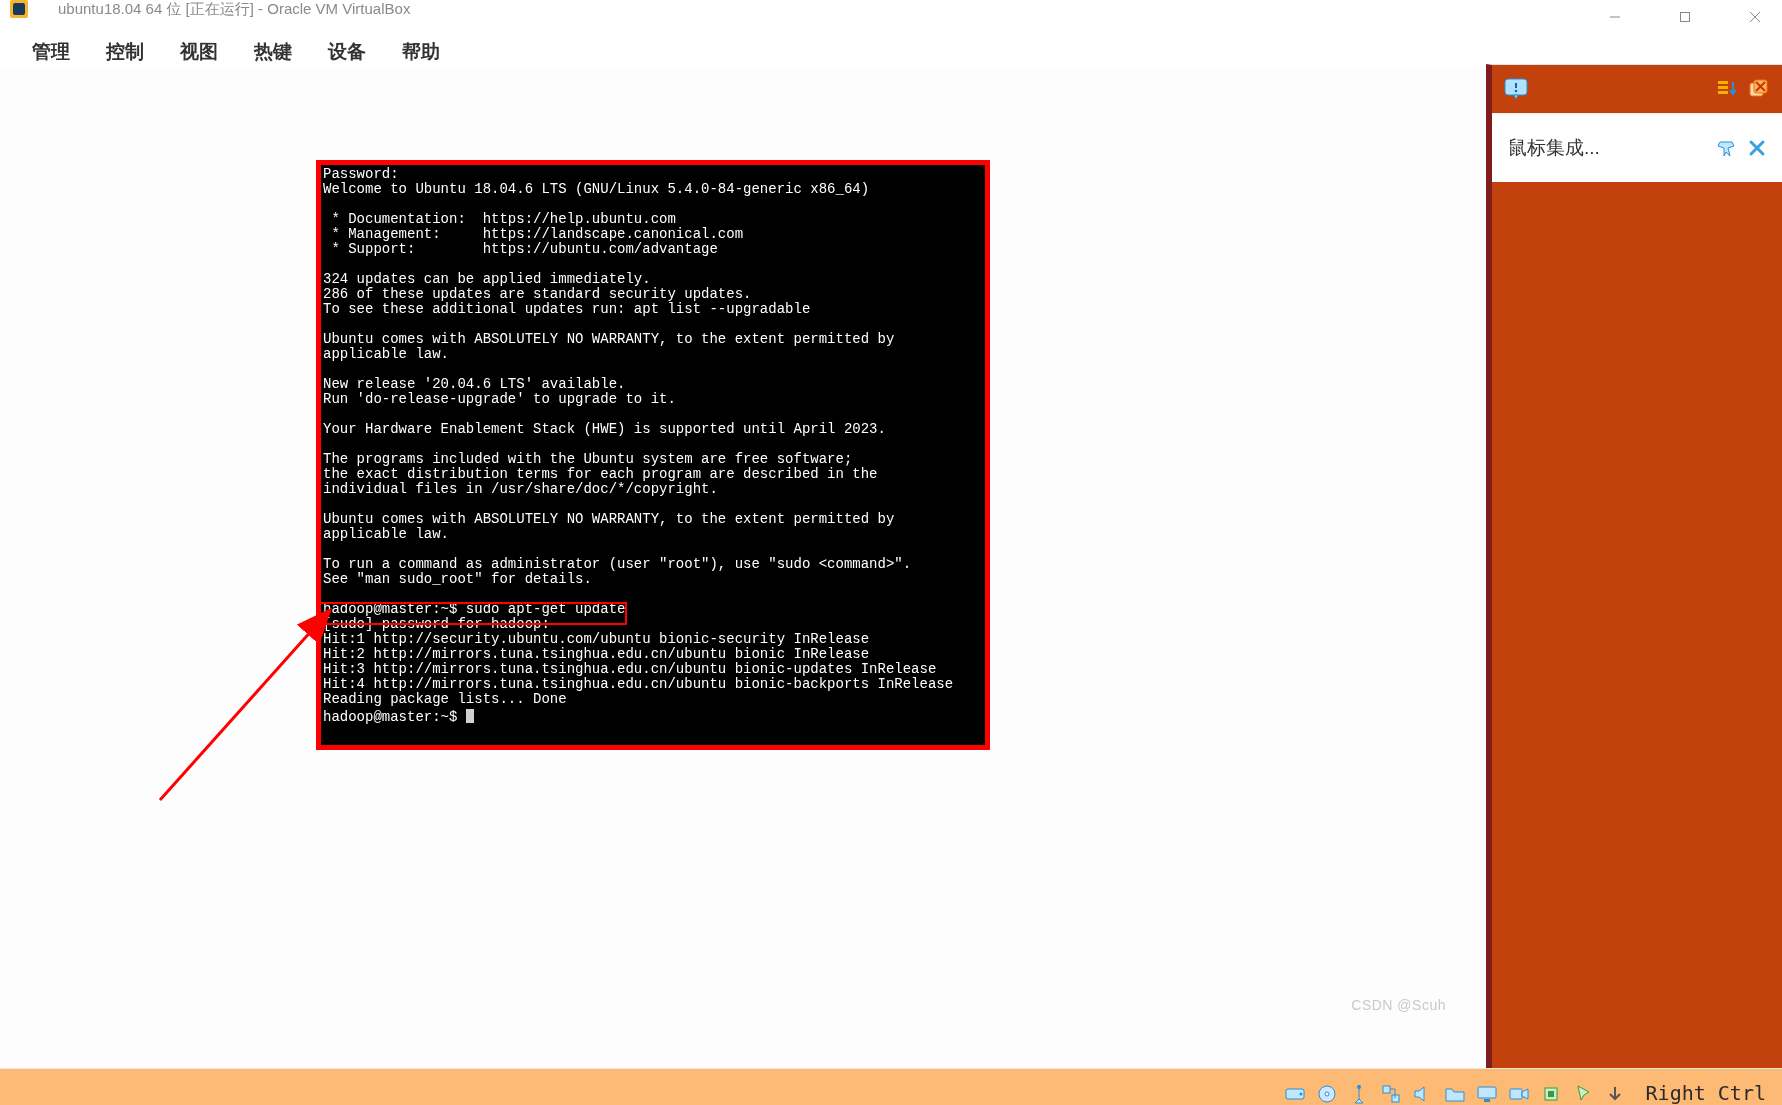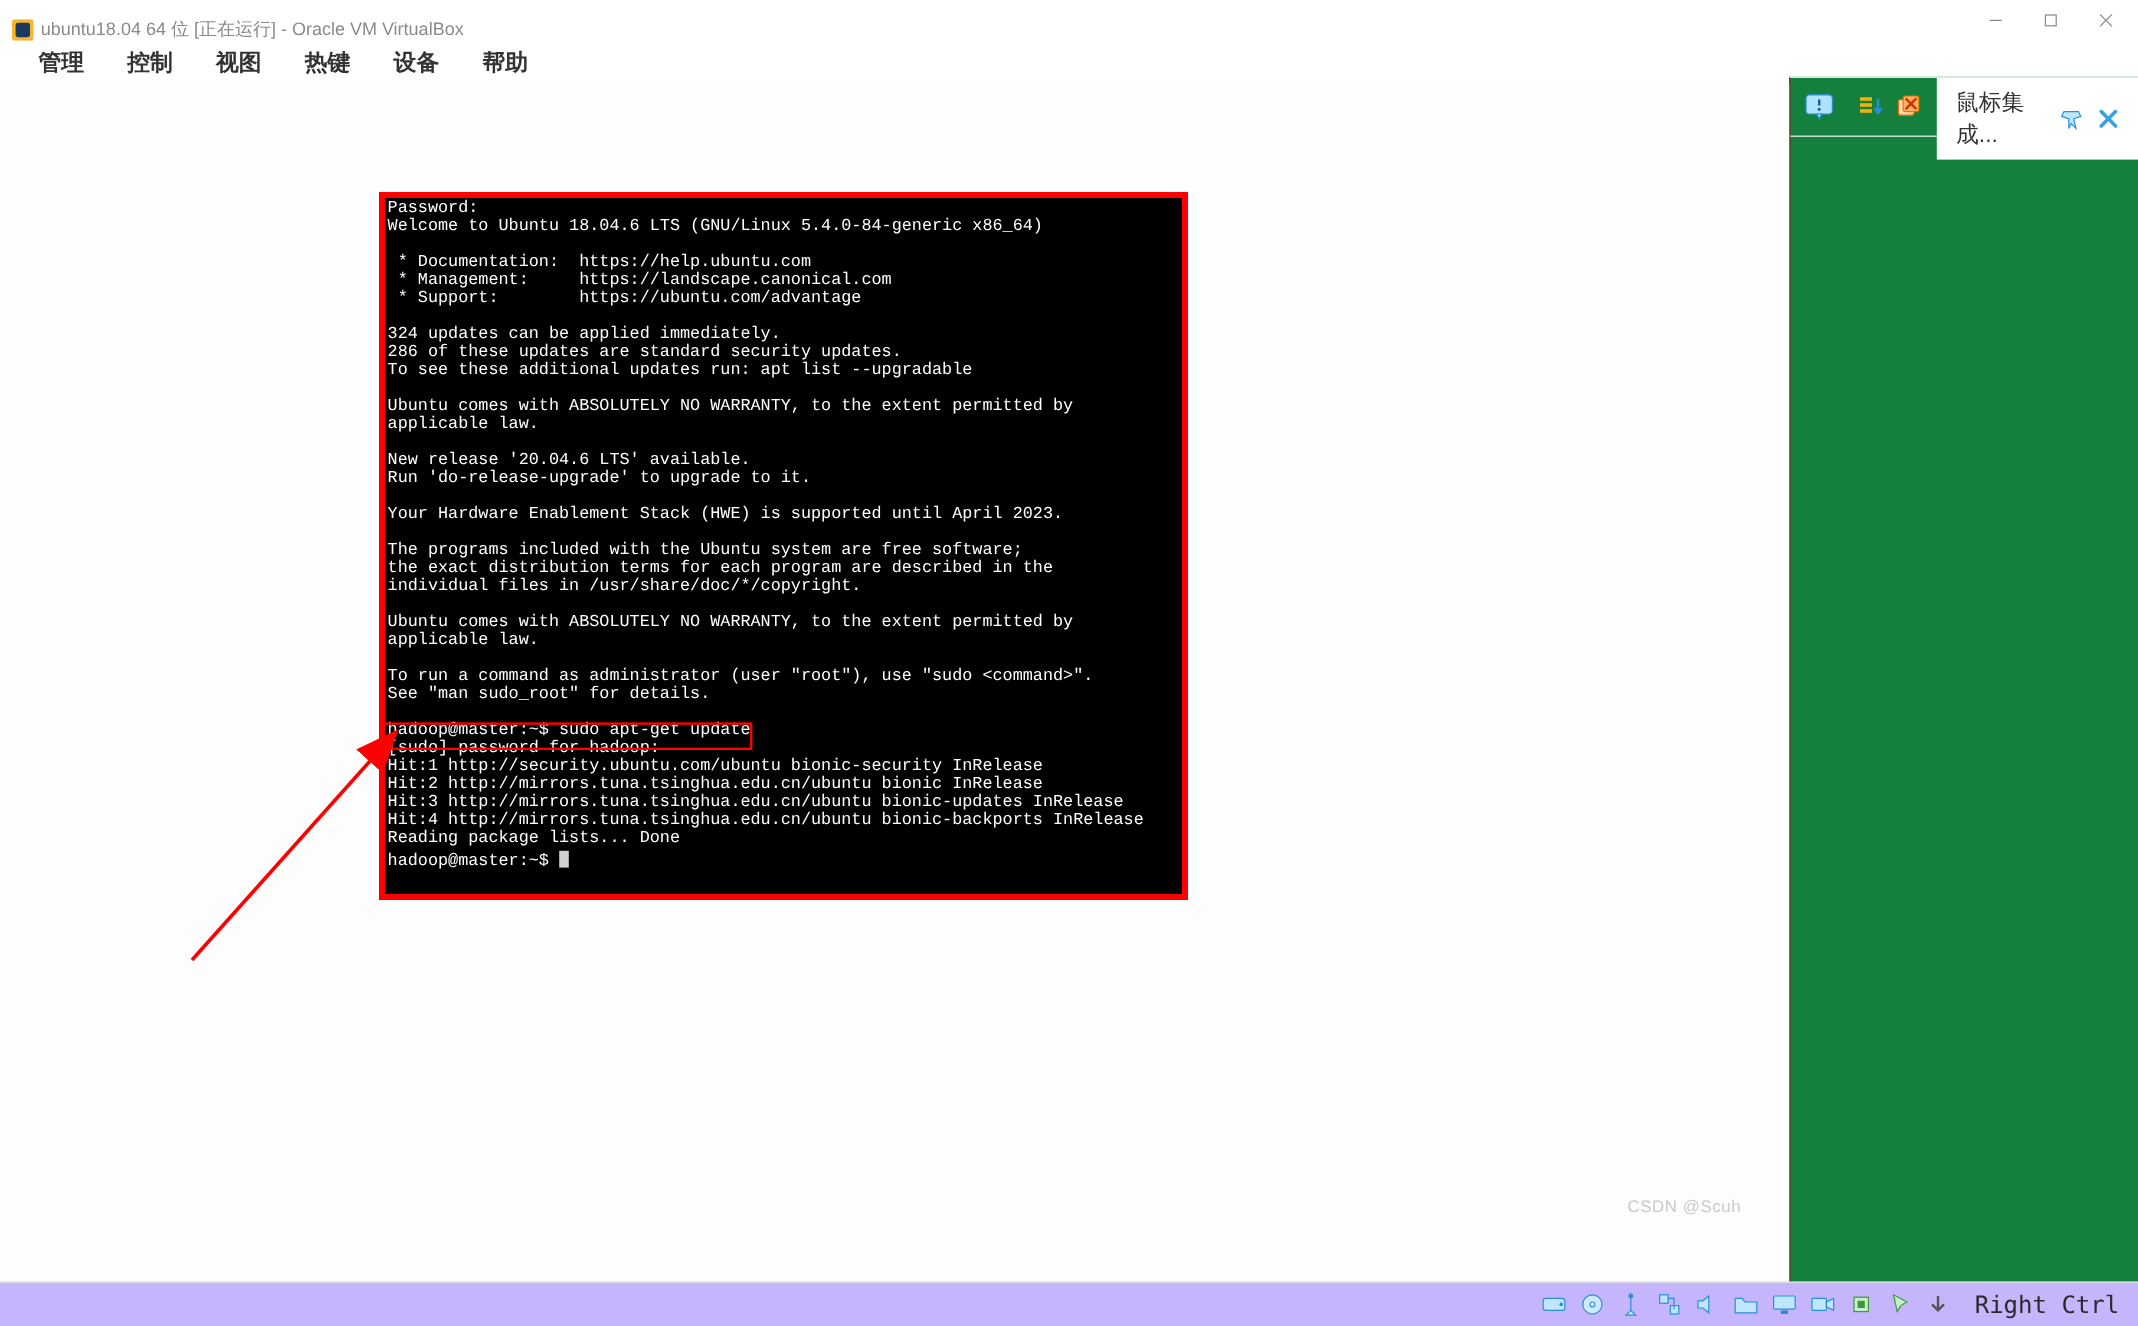--- a/index.html
+++ b/index.html
@@ -1,44 +1,44 @@
 <!DOCTYPE html>
 <html><head>
 <meta charset="utf-8">
 <style>
   html,body{margin:0;padding:0;width:1782px;height:1105px;font-family:"Segoe UI",Arial,sans-serif;background:#fdfdfd;overflow:hidden;}
   .window{position:relative;width:100%;height:100%;background:#fff;}
   
-  .titlebar{height:34px;display:flex;align-items:flex-end;padding:0 4px;background:#fff;}
+  .titlebar{height:34px;display:flex;align-items:flex-start;padding:0 4px;background:#fff;gap:24px;}
   .titlebar .app-icon{width:18px;height:18px;margin:0 6px;}
   .titlebar .title{font-size:15px;color:#8a8a8a;white-space:nowrap;}
   .titlebar .spacer{flex:1;}
   .win-btn{width:46px;height:34px;display:flex;align-items:center;justify-content:center;color:#7a7a7a;}
   .win-btn svg{width:12px;height:12px;}
   
   .menubar{height:36px;display:flex;align-items:center;padding:0 14px;background:#fff;font-size:19px;color:#333;font-weight:bold;}
   .menuitem{padding:6px 18px;color:#333;}
   
   .body{position:relative;height:calc(100% - 34px - 36px - 36px);display:flex;}
   .vm-area{flex:1;position:relative;background:#fdfdfd;}
-  .sidebar{width:290px;border-left:1px solid #7f1d1d;border-top:1px solid #e5e5e5;background:#15803d;display:flex;flex-direction:row;margin-top:-6px;}
+  .sidebar{width:290px;border-left:6px solid #7f1d1d;border-top:1px solid #e5e5e5;background:#c2410c;display:flex;flex-direction:column;margin-top:-6px;}
   .sidebar-toolbar{height:48px;display:flex;align-items:center;padding:0 12px;gap:10px;border-bottom:1px solid #f2f2f2;}
   .sidebar-toolbar .gap{flex:1;}
   .sb-icon{display:inline-flex;align-items:center;justify-content:center;}
   .sidebar-row{height:68px;display:flex;align-items:center;padding:0 16px;background:#fff;margin:0;gap:12px;font-size:19px;color:#333;}
   .sidebar-row + .sidebar-row{margin-top:2px;}
   .sidebar-row .row-spacer{flex:1;}
   
   .term-wrap{position:absolute;left:316px;top:90px;width:664px;height:580px;border:5px solid #ff0000;background:#000;}
   .term{position:absolute;inset:0;background:#000;color:#ffffff;font-family:Consolas,"Courier New",monospace;font-size:14px;line-height:15px;white-space:pre;padding:2px 2px;overflow:hidden;}
   .cmd-box{position:absolute;border:2px solid #ff0000;pointer-events:none;}
   
   .arrow-svg{position:absolute;left:150px;top:520px;width:200px;height:220px;pointer-events:none;}
   
-  .statusbar{height:36px;position:absolute;left:0;right:0;bottom:0;background:#c4b5fd;border-top:1px solid #e7e7e7;display:flex;align-items:center;padding:0 10px 0 0;}
+  .statusbar{height:36px;position:absolute;left:0;right:0;bottom:0;background:#fdba74;border-top:1px solid #e7e7e7;display:flex;align-items:flex-end;padding:0 10px 0 0;}
   .statusbar .spacer{flex:1;}
   .status-icons{display:flex;align-items:center;gap:10px;margin-right:20px;}
   .status-ic{width:22px;height:22px;display:inline-flex;align-items:center;justify-content:center;}
   .hostkey{font-family:Consolas,monospace;font-size:20px;color:#2b2b2b;margin-right:6px;}
   .watermark{position:absolute;right:40px;bottom:56px;color:#c9c9c9;font-size:14px;letter-spacing:.5px;}
   .cursor{display:inline-block;width:8px;height:14px;background:#cfcfcf;transform:translateY(2px);}
 </style>
 </head>
 <body>
 

